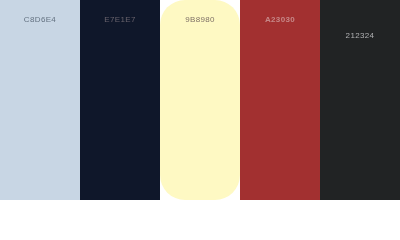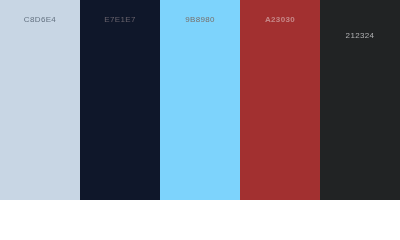--- a/index.html
+++ b/index.html
@@ -44,21 +44,21 @@
 
   <div class="swatch" style="background-color: rgb(200, 214, 228);">
     <span class="swatch-label" style="color: rgba(70, 85, 100, 0.78);">C8D6E4</span>
   </div>
 
 
   <div class="swatch" style="background-color: #0f172a;">
     <span class="swatch-label" style="color: rgba(120, 112, 120, 0.85);">E7E1E7</span>
   </div>
 
-  <div class="swatch" style="background-color: #7dd3fc;">
+  <div class="swatch" style="background-color: #fef9c3; border-radius: 25px;">
     <span class="swatch-label" style="color: rgba(120, 106, 98, 0.95);">9B8980</span>
   </div>
 
   <div class="swatch" style="background-color: rgb(162, 48, 48);">
     <span class="swatch-label" style="color: rgba(205, 150, 150, 0.85); font-weight: bold;">A23030</span>
   </div>
 
   <div class="swatch" style="background-color: rgb(33, 35, 36);">
     <span class="swatch-label" style="color: rgba(200, 200, 202, 0.85); margin-top: 16px;">212324</span>
   </div>

